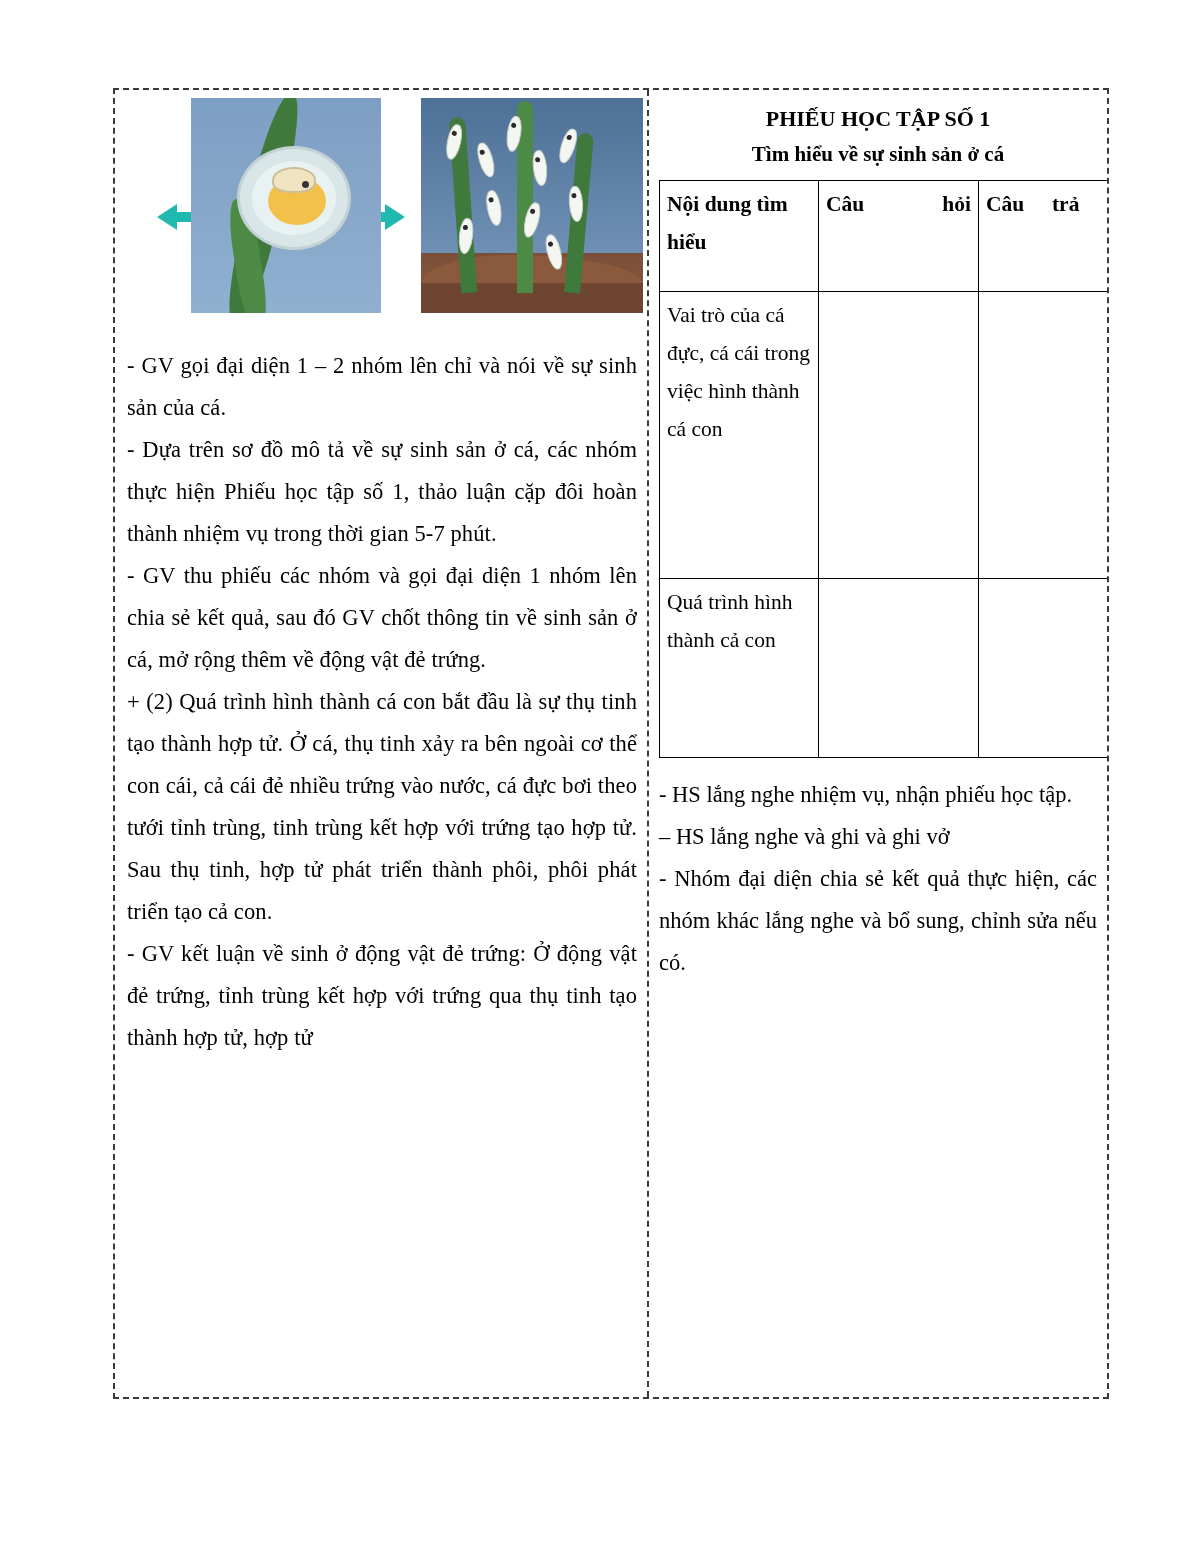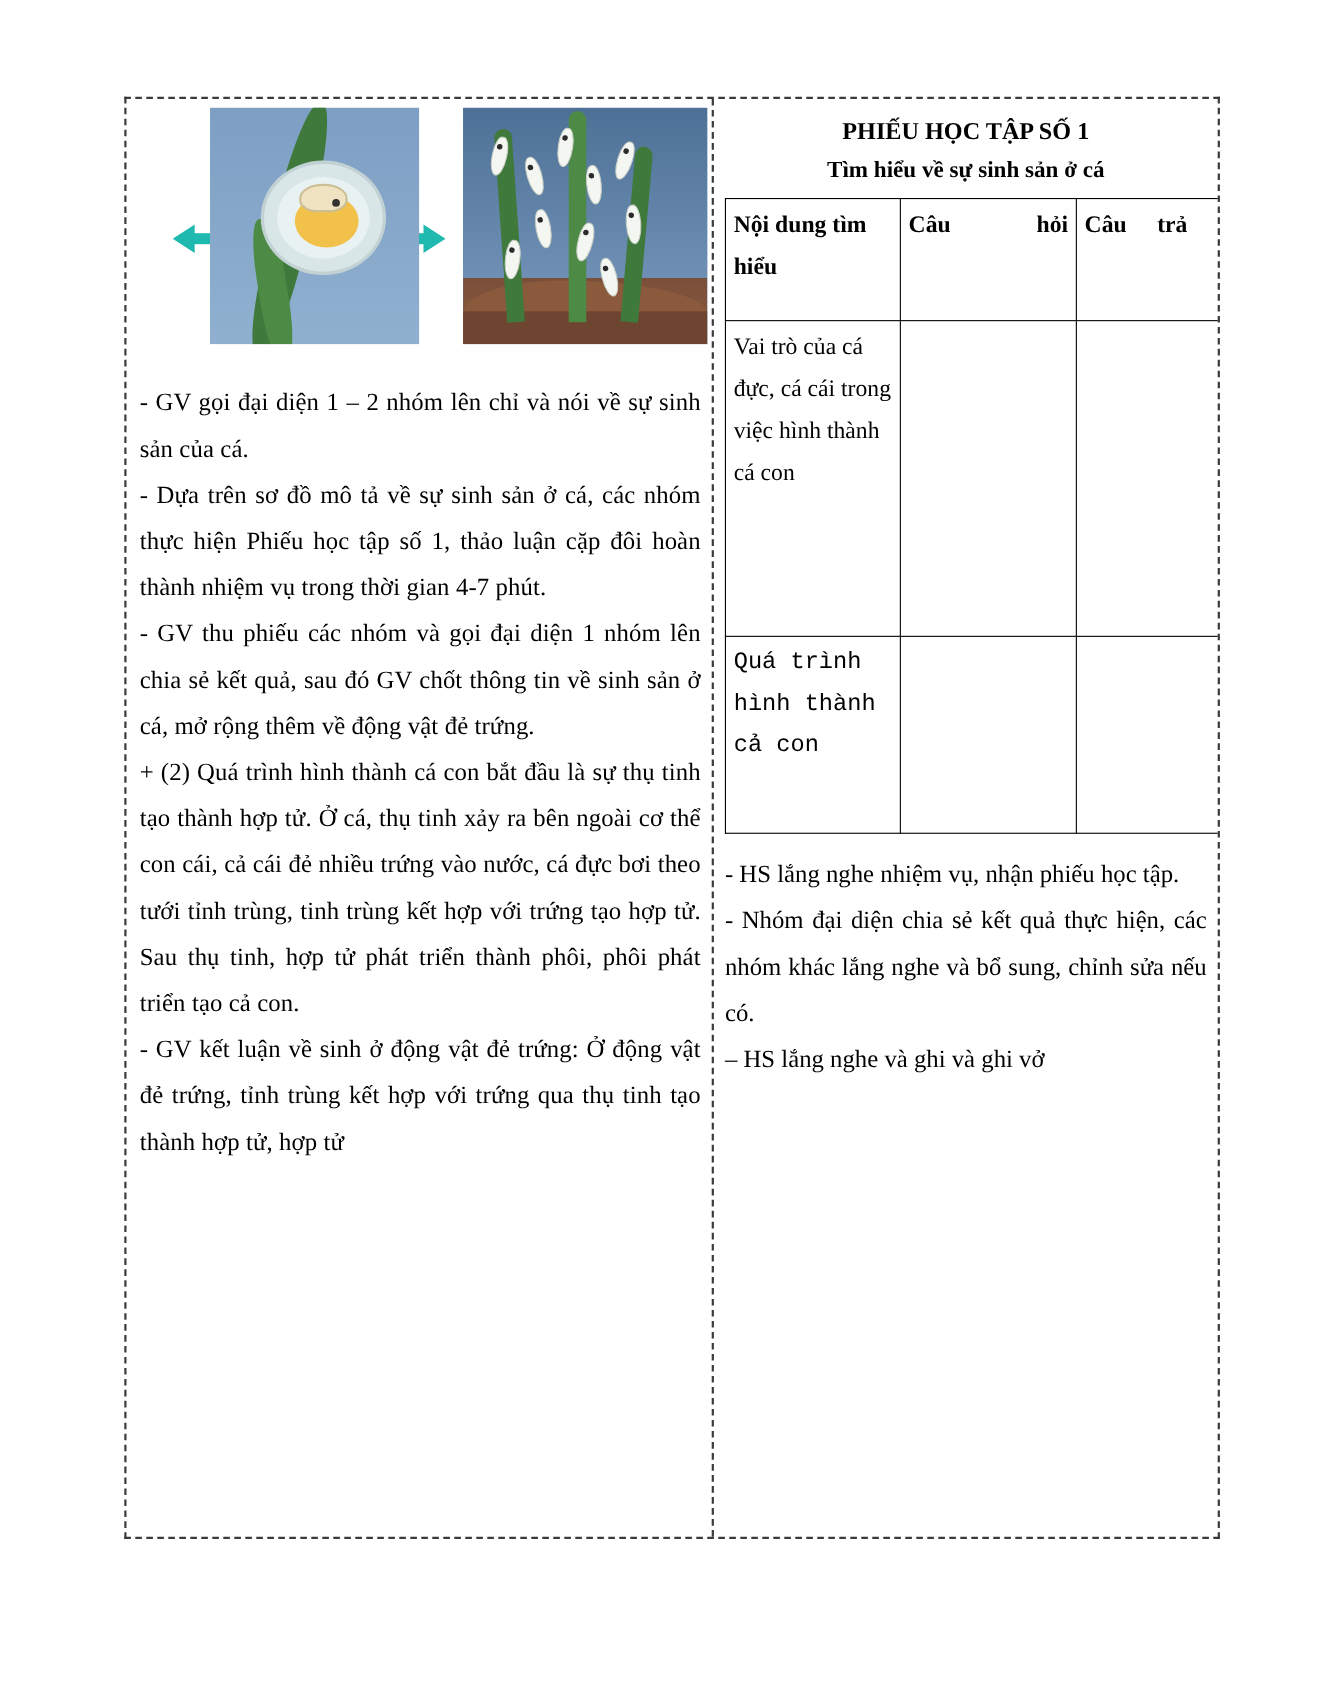--- a/index.html
+++ b/index.html
@@ -282,21 +282,21 @@
   table.ws th {
     font-weight: bold;
     text-align: left;
     text-align-last: justify;
   }
   .ws-col1 { width: 144px; }
   .ws-col2 { width: 145px; }
   .ws-col3 { width: 145px; }
   .row-head td, .row-head th { height: 100px; }
   .row-1 td { height: 276px; }
-  .row-2 td { height: 168px; font-family: Liberation Mono, monospace; }
+  .row-2 td { height: 168px; }
   .hs-par {
     font-size: 22.5px;
     line-height: 42px;
     text-align: justify;
     margin: 0;
   }
   .right-notes { margin-top: 16px; }
 </style>
 </head>
 <body>
@@ -342,21 +342,21 @@
           <div class="fry" style="left:38px; top:120px; transform:rotate(6deg);"></div>
           <div class="fry" style="left:126px; top:136px; transform:rotate(-14deg);"></div>
         </div>
 
         <div class="fig-cap-txt fig-cap-a">a. Phôi cá</div>
         <div class="fig-cap-txt fig-cap-b">b. Cá con mới nở</div>
         <div class="fig-caption-strip"></div>
       </div>
 
       <p class="body-par">- GV gọi đại diện 1 – 2 nhóm lên chỉ và nói về sự sinh sản của cá.</p>
-      <p class="body-par">- Dựa trên sơ đồ mô tả về sự sinh sản ở cá, các nhóm thực hiện Phiếu học tập số 1, thảo luận cặp đôi hoàn thành nhiệm vụ trong thời gian 4-7 phút.</p>
+      <p class="body-par">- Dựa trên sơ đồ mô tả về sự sinh sản ở cá, các nhóm thực hiện Phiếu học tập số 1, thảo luận cặp đôi hoàn thành nhiệm vụ trong thời gian 5-7 phút.</p>
       <p class="body-par">- GV thu phiếu các nhóm và gọi đại diện 1 nhóm lên chia sẻ kết quả, sau đó GV chốt thông tin về sinh sản ở cá, mở rộng thêm về động vật đẻ trứng.</p>
       <p class="body-par">+ (2) Quá trình hình thành cá con bắt đầu là sự thụ tinh tạo thành hợp tử. Ở cá, thụ tinh xảy ra bên ngoài cơ thể con cái, cả cái đẻ nhiều trứng vào nước, cá đực bơi theo tưới tỉnh trùng, tinh trùng kết hợp với trứng tạo hợp tử. Sau thụ tinh, hợp tử phát triển thành phôi, phôi phát triển tạo cả con.</p>
       <p class="body-par">- GV kết luận về sinh ở động vật đẻ trứng: Ở động vật đẻ trứng, tỉnh trùng kết hợp với trứng qua thụ tinh tạo thành hợp tử, hợp tử</p>
     </div>
 
     <div class="col-right">
       <div class="ws-title">PHIẾU HỌC TẬP SỐ 1</div>
       <div class="ws-sub">Tìm hiểu về sự sinh sản ở cá</div>
 
       <table class="ws">
@@ -374,19 +374,19 @@
         <tr class="row-2">
           <td>Quá trình hình thành cả con</td>
           <td></td>
           <td></td>
         </tr>
       </tbody>
         </table>
 
       <div class="right-notes">
         <p class="hs-par">- HS lắng nghe nhiệm vụ, nhận phiếu học tập.</p>
+        <p class="hs-par">– HS lắng nghe và ghi và ghi vở</p>
         <p class="hs-par">- Nhóm đại diện chia sẻ kết quả thực hiện, các nhóm khác lắng nghe và bổ sung, chỉnh sửa nếu có.</p>
-        <p class="hs-par">– HS lắng nghe và ghi và ghi vở</p>
       </div>
     </div>
 
   </div>
 </div>
 
 </body></html>

